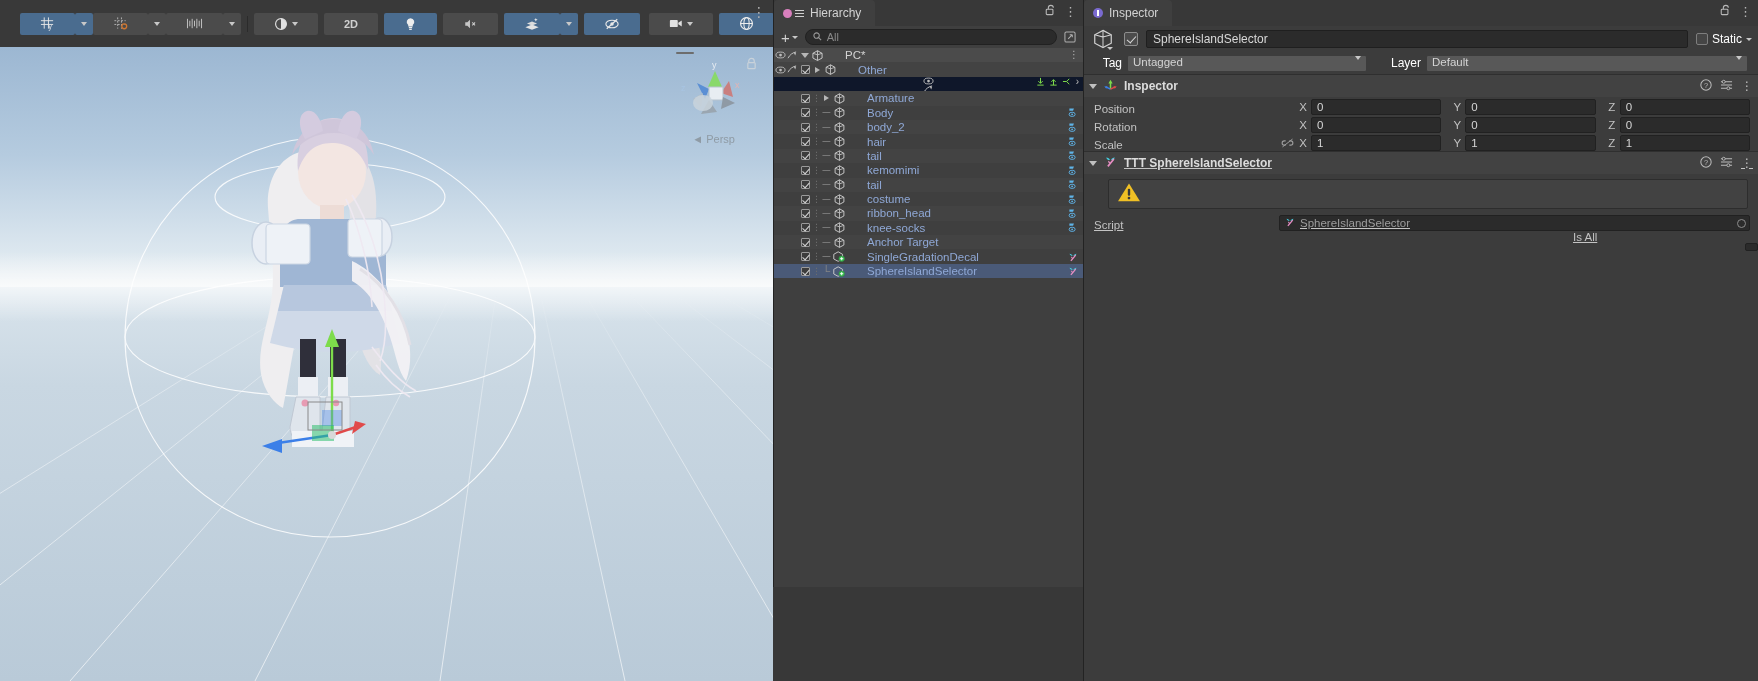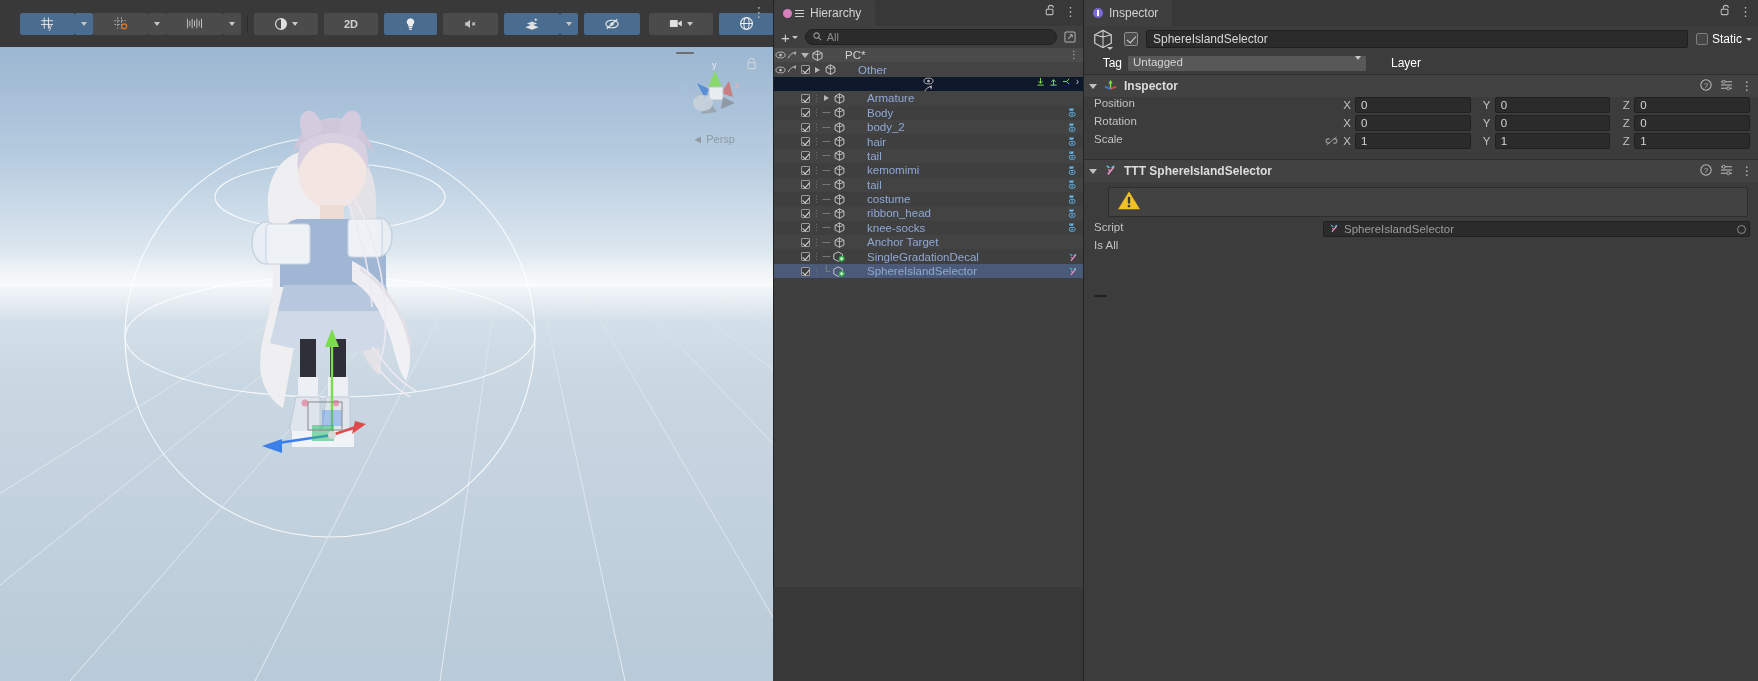--- a/index.html
+++ b/index.html
@@ -106,21 +106,21 @@
   .lbl{ color:#ffffff; }
   .dd{ height:17px; background:#585858; border:1px solid #3c3c3c; border-radius:2px;
        display:flex;justify-content:space-between;padding:0 5px;color:#d4d4d4;font-size:11.5px;}
 
   .comp{ border-top:1px solid #2f2f2f; background:#3c3c3c; }
   .comp-head{ height:22px; display:flex; align-items:center; padding:0 5px; gap:6px; background:#424242;}
   .comp-title{ font-weight:bold; color:#dcdcdc; font-size:12px;}
   .comp-head .right-ic{ margin-left:auto; display:flex; gap:8px; align-items:center; color:#c0c0c0;}
   .foldout{ width:0;height:0;border-left:4.5px solid transparent;border-right:4.5px solid transparent;border-top:5.5px solid #c0c0c0;}
 
-  .prow{ height:18px; display:flex; align-items:flex-start; padding-left:10px; font-size:11.5px;gap:44px;}
+  .prow{ height:18px; display:flex; align-items:flex-end; padding-left:10px; font-size:11.5px;}
   .prow .pl{ width:185px; color:#c2c2c2; }
   .vec{ display:flex; flex:1; gap:0; align-items:center;}
   .vec .ax{ width:16px; text-align:center; color:#c2c2c2; }
   .vec .fld{ flex:1; height:16px; background:#2b2b2b; border:1px solid #212121; border-radius:2px;
       display:flex; align-items:center; padding:0 5px; color:#d6d6d6; margin-right:8px;}
   .link-ic{width:16px;display:flex;justify-content:center;color:#9d9d9d;}
 
   .helpbox{ margin:5px 10px 4px 24px; background:#424242; border:1px solid #2d2d2d; border-radius:2px;
       height:30px; display:flex; align-items:center; padding:0 8px; gap:9px; overflow:hidden;}
   .helptxt{ color:#c9c9c9; font-size:11.5px; white-space:nowrap; }
@@ -872,20 +872,24 @@
       </div>
 
       <div class="taglayer">
         <span class="lbl" style="width:32px;text-align:right;">Tag</span>
         <span class="dd" style="width:240px;">
           <span>Untagged</span>
           <span class="caret"></span>
         </span>
         <span style="width:14px"></span>
         <span class="lbl">Layer</span>
+        <span class="dd" style="flex:1;margin-right:4px;">
+          <span>Default</span>
+          <span class="caret"></span>
+        </span>
       </div>
 
       <div class="comp">
         <div class="comp-head">
           <span class="foldout"></span>
           <span>
             <svg width="15" height="15" viewBox="0 0 16 16">
               <path d="M8 13V6" stroke="#7ddc4b" stroke-width="1.6"></path>
                 <path d="M8 3l2.2 4H5.8z" fill="#7ddc4b"></path>
               <path d="M8 13L3 10.6" stroke="#3b7fe8" stroke-width="1.6"></path>
@@ -952,21 +956,21 @@
                 <span class="fld">1</span>
                 <span class="ax">Y</span>
                 <span class="fld">1</span>
                 <span class="ax">Z</span>
                 <span class="fld">1</span>
               </span>
             </div>
           </div>
       </div>
 
-      <div class="comp" style="margin-top:8px;">
+      <div class="comp" style="margin-top:0;text-decoration:underline;">
         <div class="comp-head">
           <span class="foldout"></span>
           <span>
             <svg width="15" height="15" viewBox="0 0 16 16">
               <path d="M3.4 3.6c2 .2 3.4 1.3 4.2 2.6-1.6.5-3.2 0-4.2-2.6z" fill="#45cfe0"></path>
               <path d="M12.6 3.6c-2 .2-3.4 1.3-4.2 2.6 1.6.5 3.2 0 4.2-2.6z" fill="#45cfe0"></path>
               <path d="M11.6 5.4L5.2 13.2" stroke="#e88ec4" stroke-width="1.7"></path>
               <path d="M5.4 7.2c1.6.6 2.6 1.8 3 3.2-1.6.2-3-.8-3-3.2z" fill="#e88ec4"></path>
             </svg>
           </span>

